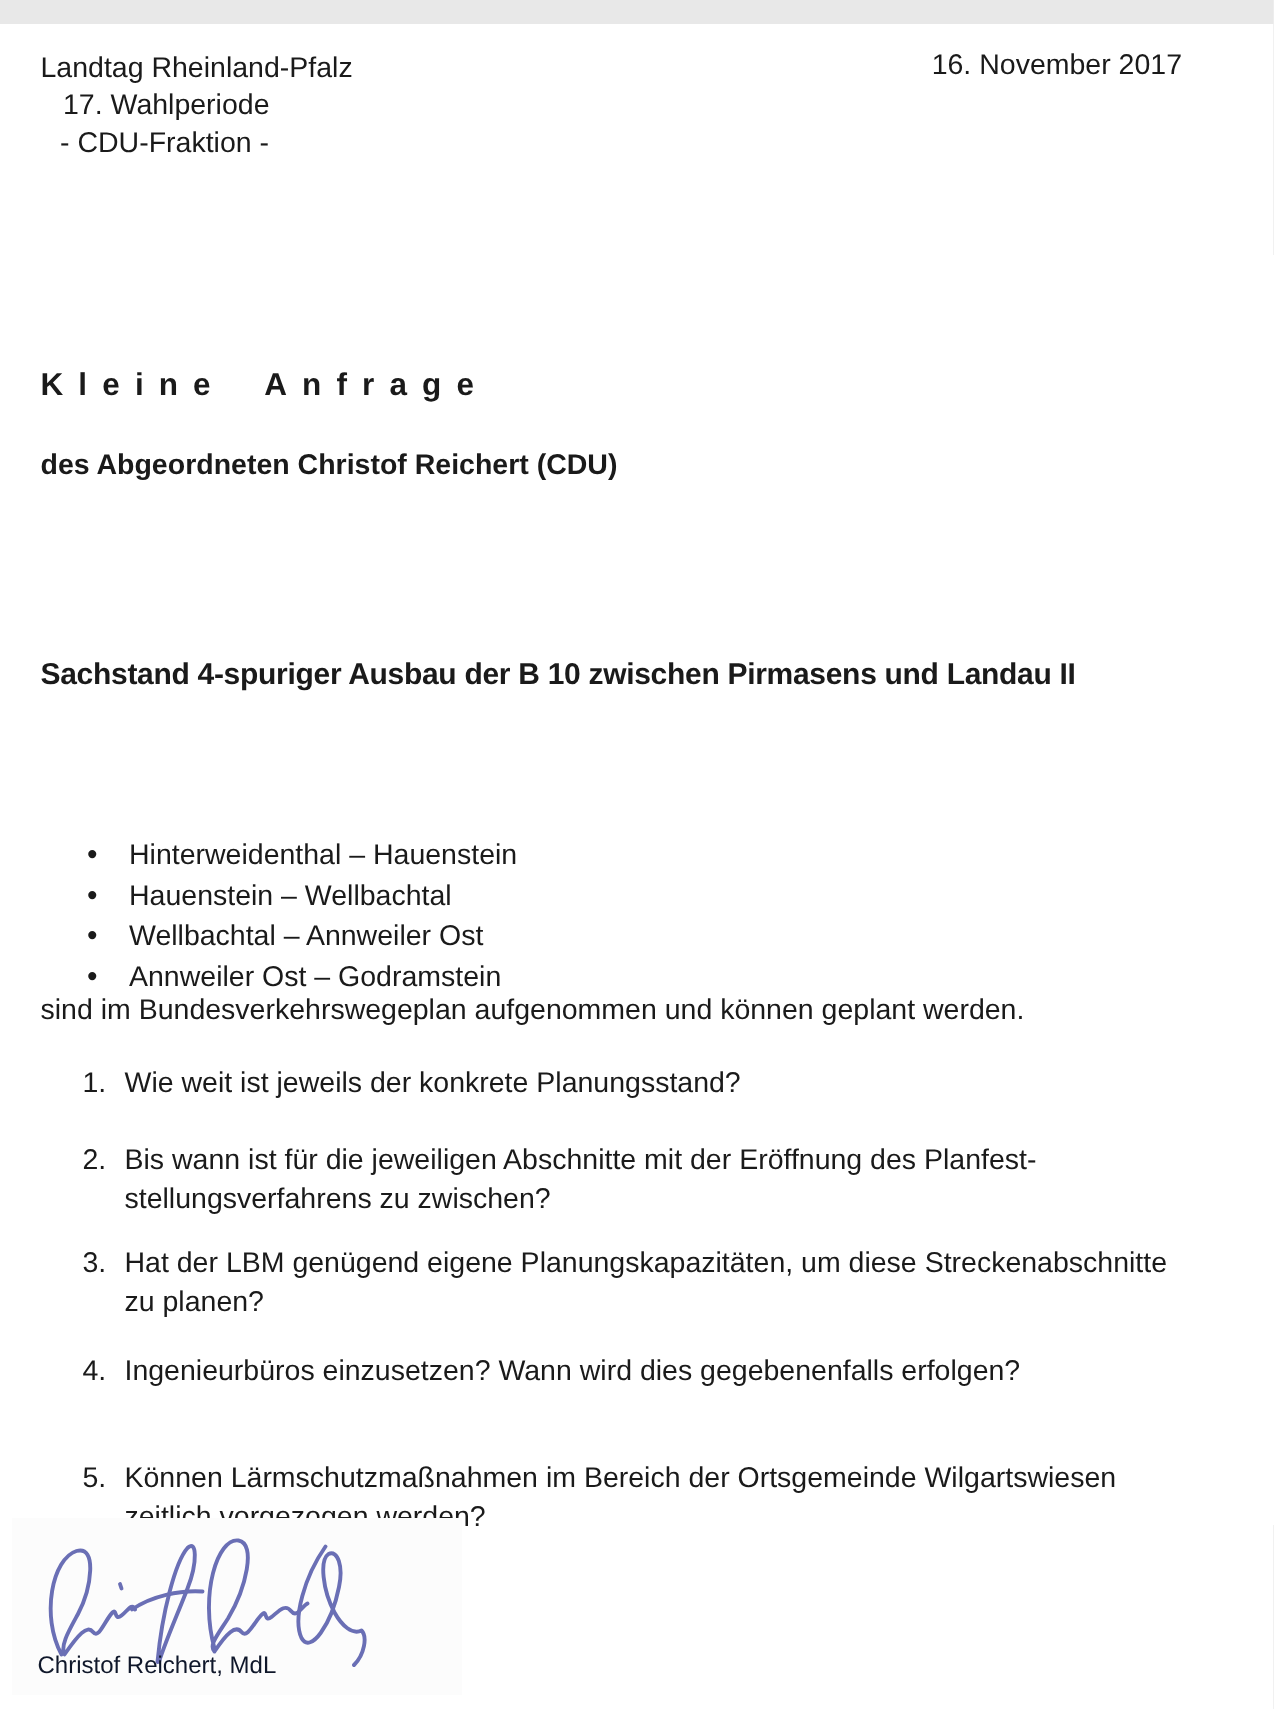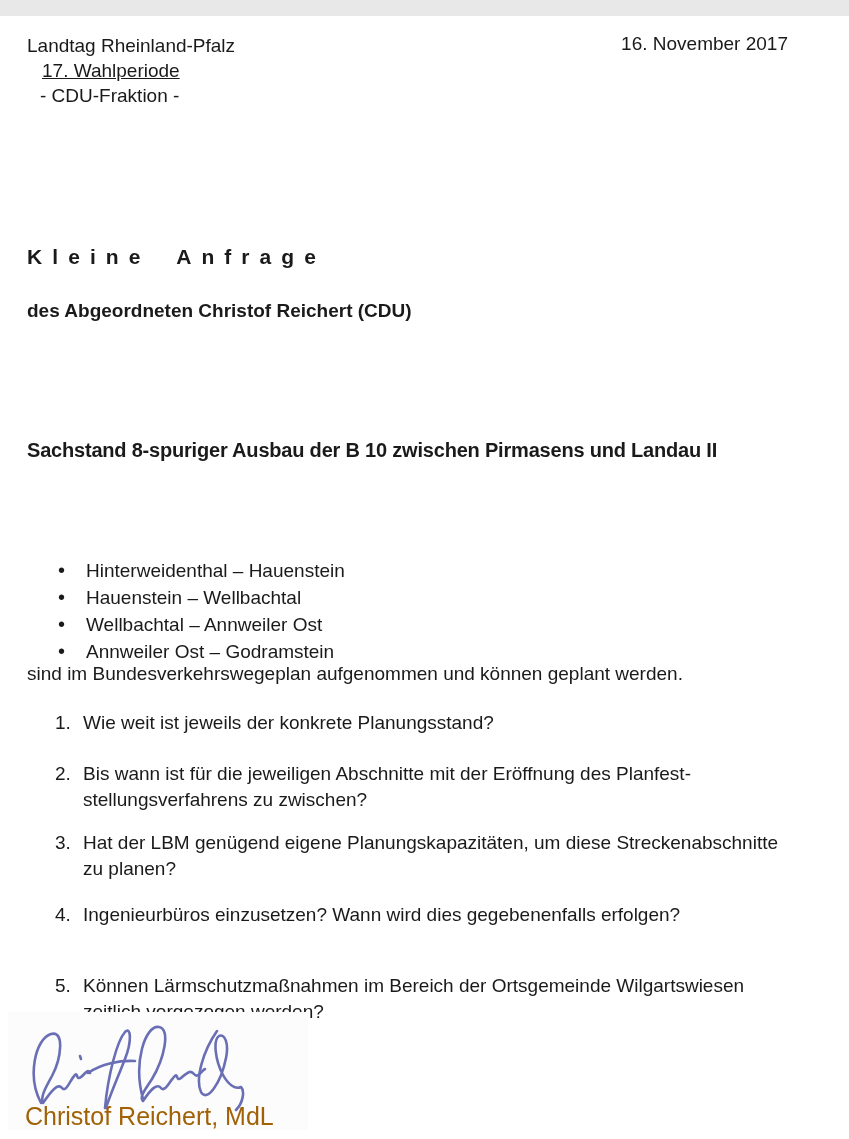--- a/index.html
+++ b/index.html
@@ -12,21 +12,21 @@
     font-family: "Liberation Sans", sans-serif;
     color: #1a1a1a;
     overflow: hidden;
   }
   .abs { position: absolute; }
   .nowrap { white-space: nowrap; }
 
   
   .hdr-line { font-size: 19px; line-height: 25px; }
   .hdr-org     { left: 27px; top: 17px; }
-  .hdr-period  { left: 42px; top: 42px; text-decoration: underline; }
+  .hdr-period  { left: 42px; top: 42px; }
   .hdr-faction { left: 40px; top: 67px; }
   .hdr-date    { right: 61px; top: 17px; font-size: 19px; }
 
   
   .doc-type {
     left: 27px; top: 229px;
     font-size: 21px; font-weight: bold;
     letter-spacing: 0.48em; word-spacing: 0.5em;
   }
   .author-line {
@@ -60,37 +60,37 @@
   .q3 { top: 814px; }
   .q4 { top: 886px; }
   .q5 { top: 957px; }
 
   
   .sig-backdrop {
     left: 8px; top: 996px; width: 300px; height: 118px;
     background: #fcfcfc;
   }
   .signature-svg { left: 25px; top: 997px; }
-  .sig-name { left: 25px; top: 1086px; font-size: 25px; color: #a16207; }
+  .sig-name { left: 25px; top: 1086px; font-size: 16px; color: #0f172a; }
 </style>
 </head>
 <body>
 
 <div class="page">
 
   <div class="abs hdr-line hdr-org nowrap">Landtag Rheinland-Pfalz</div>
   <div class="abs hdr-line hdr-period nowrap">17. Wahlperiode</div>
   <div class="abs hdr-line hdr-faction nowrap">- CDU-Fraktion -</div>
   <div class="abs hdr-date nowrap">16. November 2017</div>
 
   <div class="abs doc-type nowrap">Kleine Anfrage</div>
 
   <div class="abs author-line nowrap">des Abgeordneten Christof Reichert (CDU)</div>
 
-  <div class="abs doc-title nowrap">Sachstand 8-spuriger Ausbau der B 10 zwischen Pirmasens und Landau II</div>
+  <div class="abs doc-title nowrap">Sachstand 4-spuriger Ausbau der B 10 zwischen Pirmasens und Landau II</div>
 
 
   <div class="abs bullets">
     <div class="bullet-item nowrap">Hinterweidenthal – Hauenstein</div>
     <div class="bullet-item nowrap">Hauenstein – Wellbachtal</div>
     <div class="bullet-item nowrap">Wellbachtal – Annweiler Ost</div>
     <div class="bullet-item nowrap">Annweiler Ost – Godramstein</div>
   </div>
 
   <div class="abs after-bullets nowrap">sind im Bundesverkehrswegeplan aufgenommen und können geplant werden.</div>

